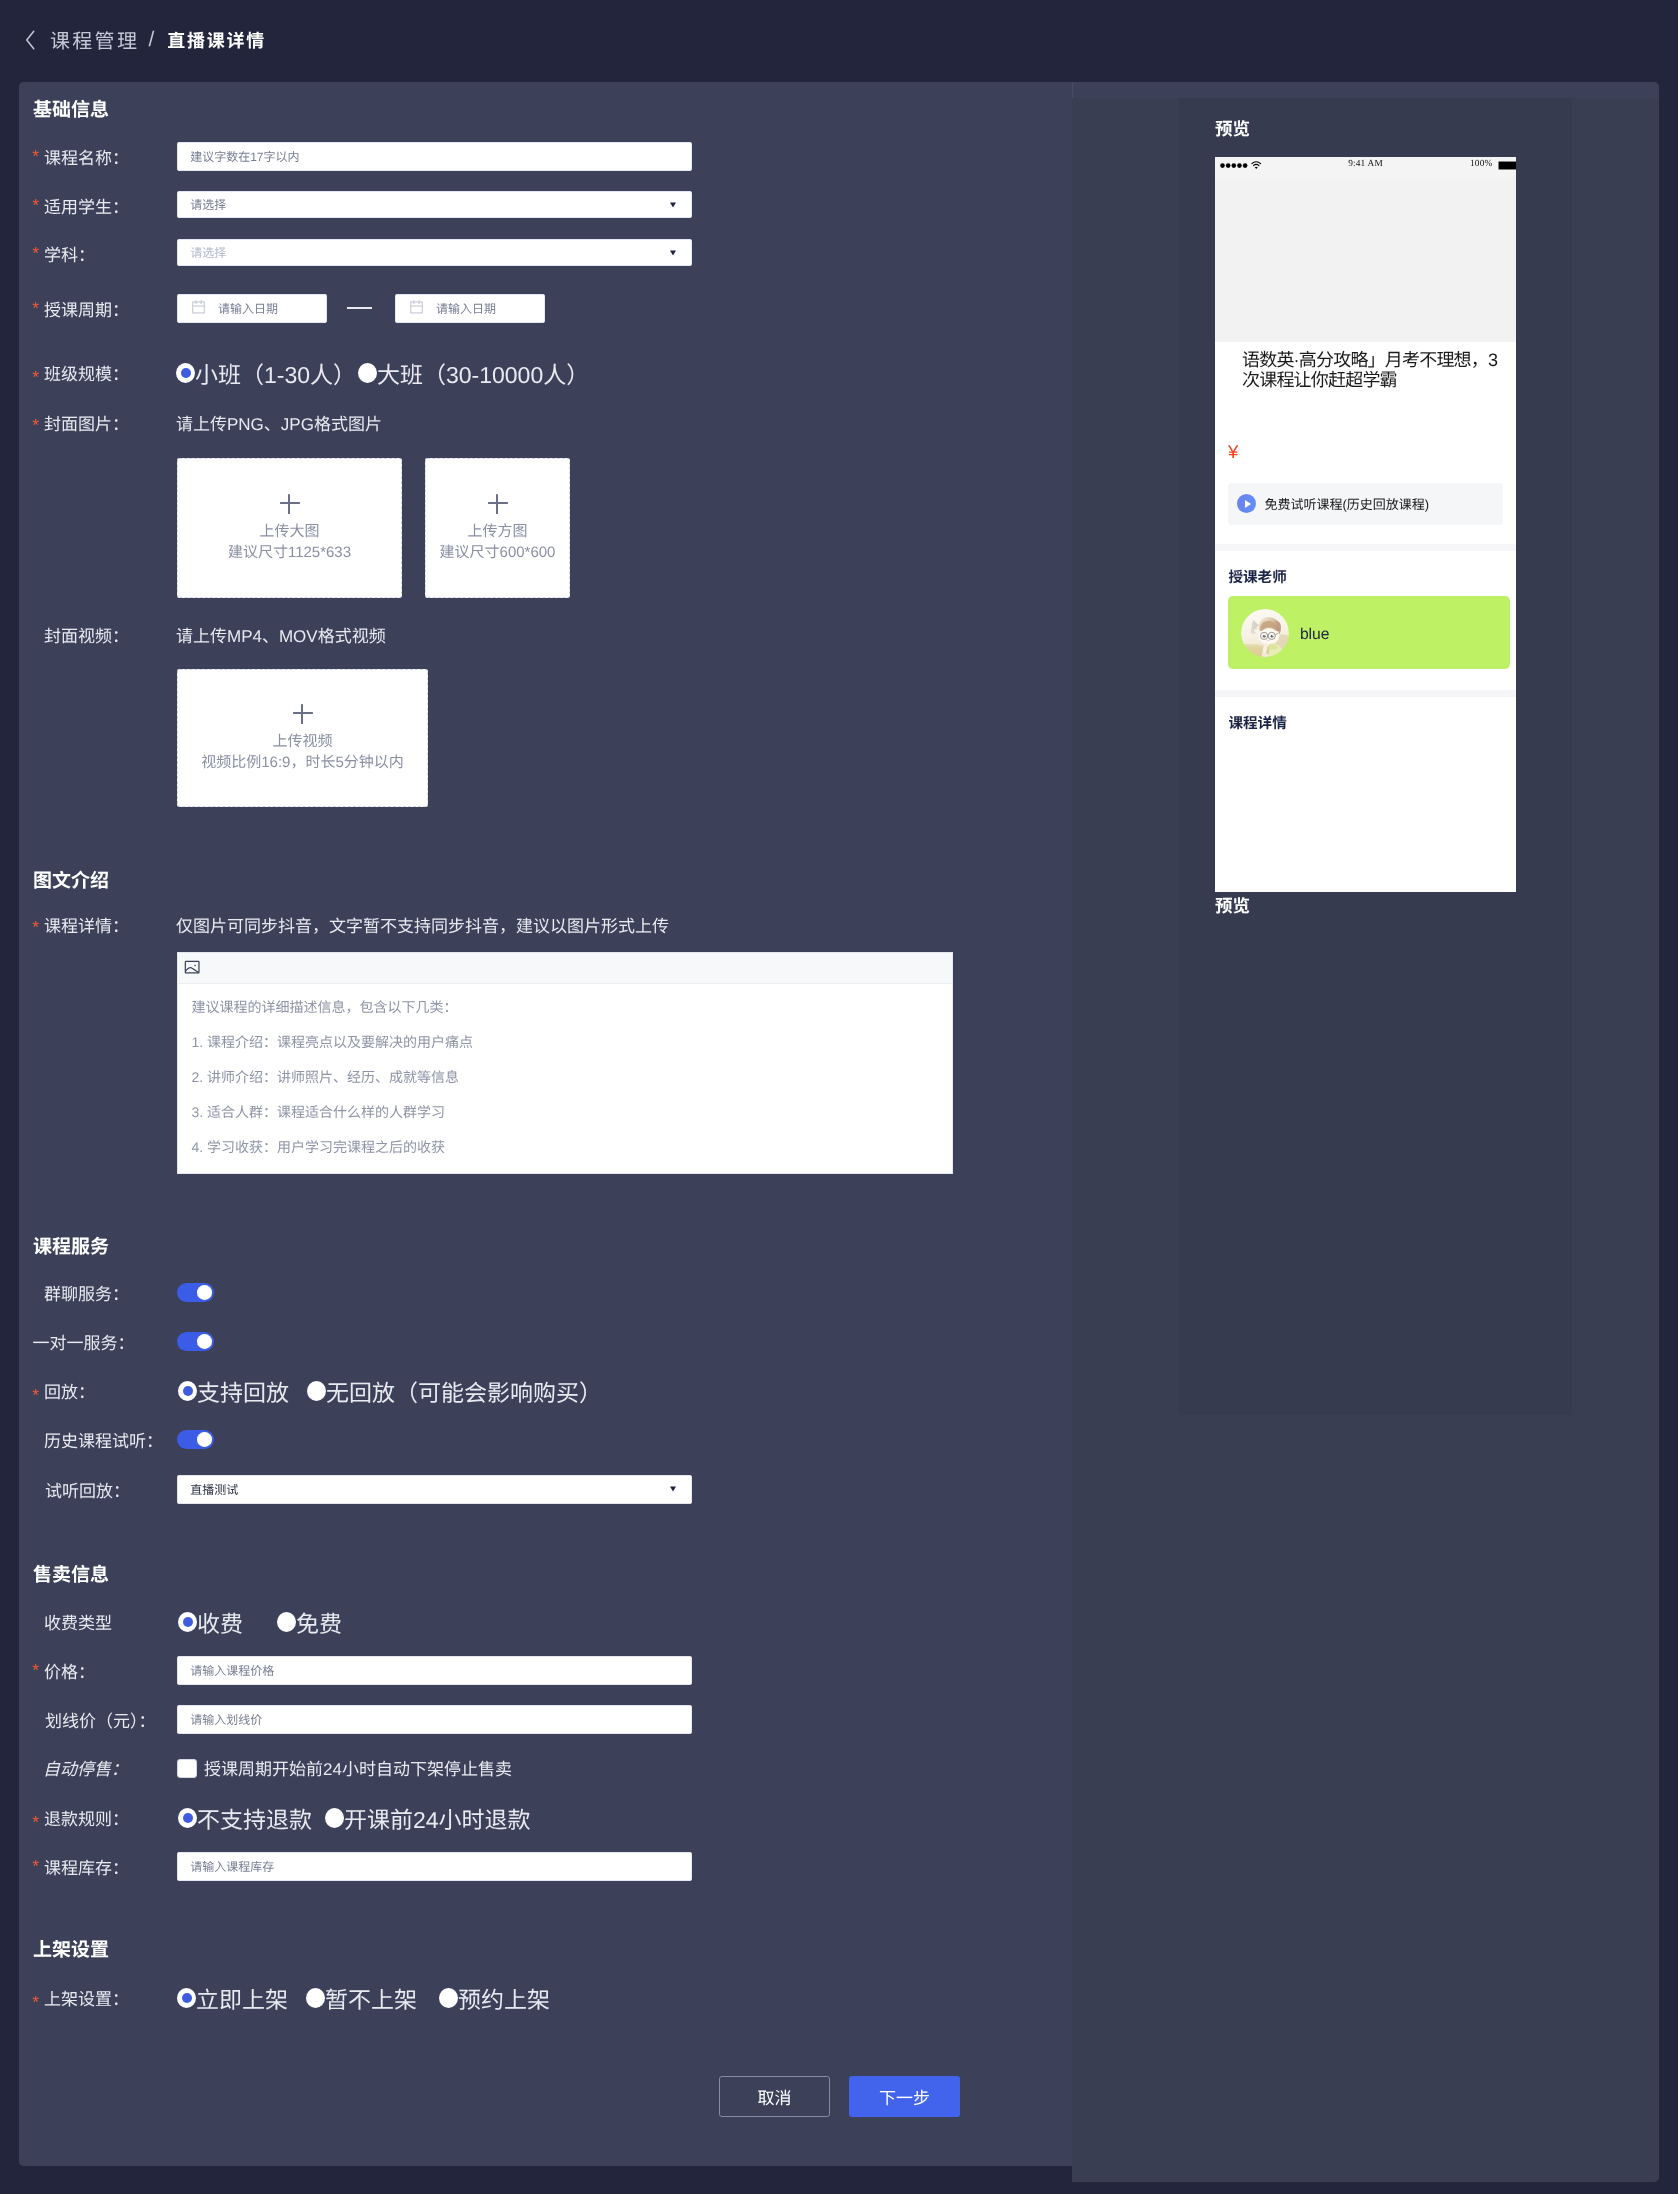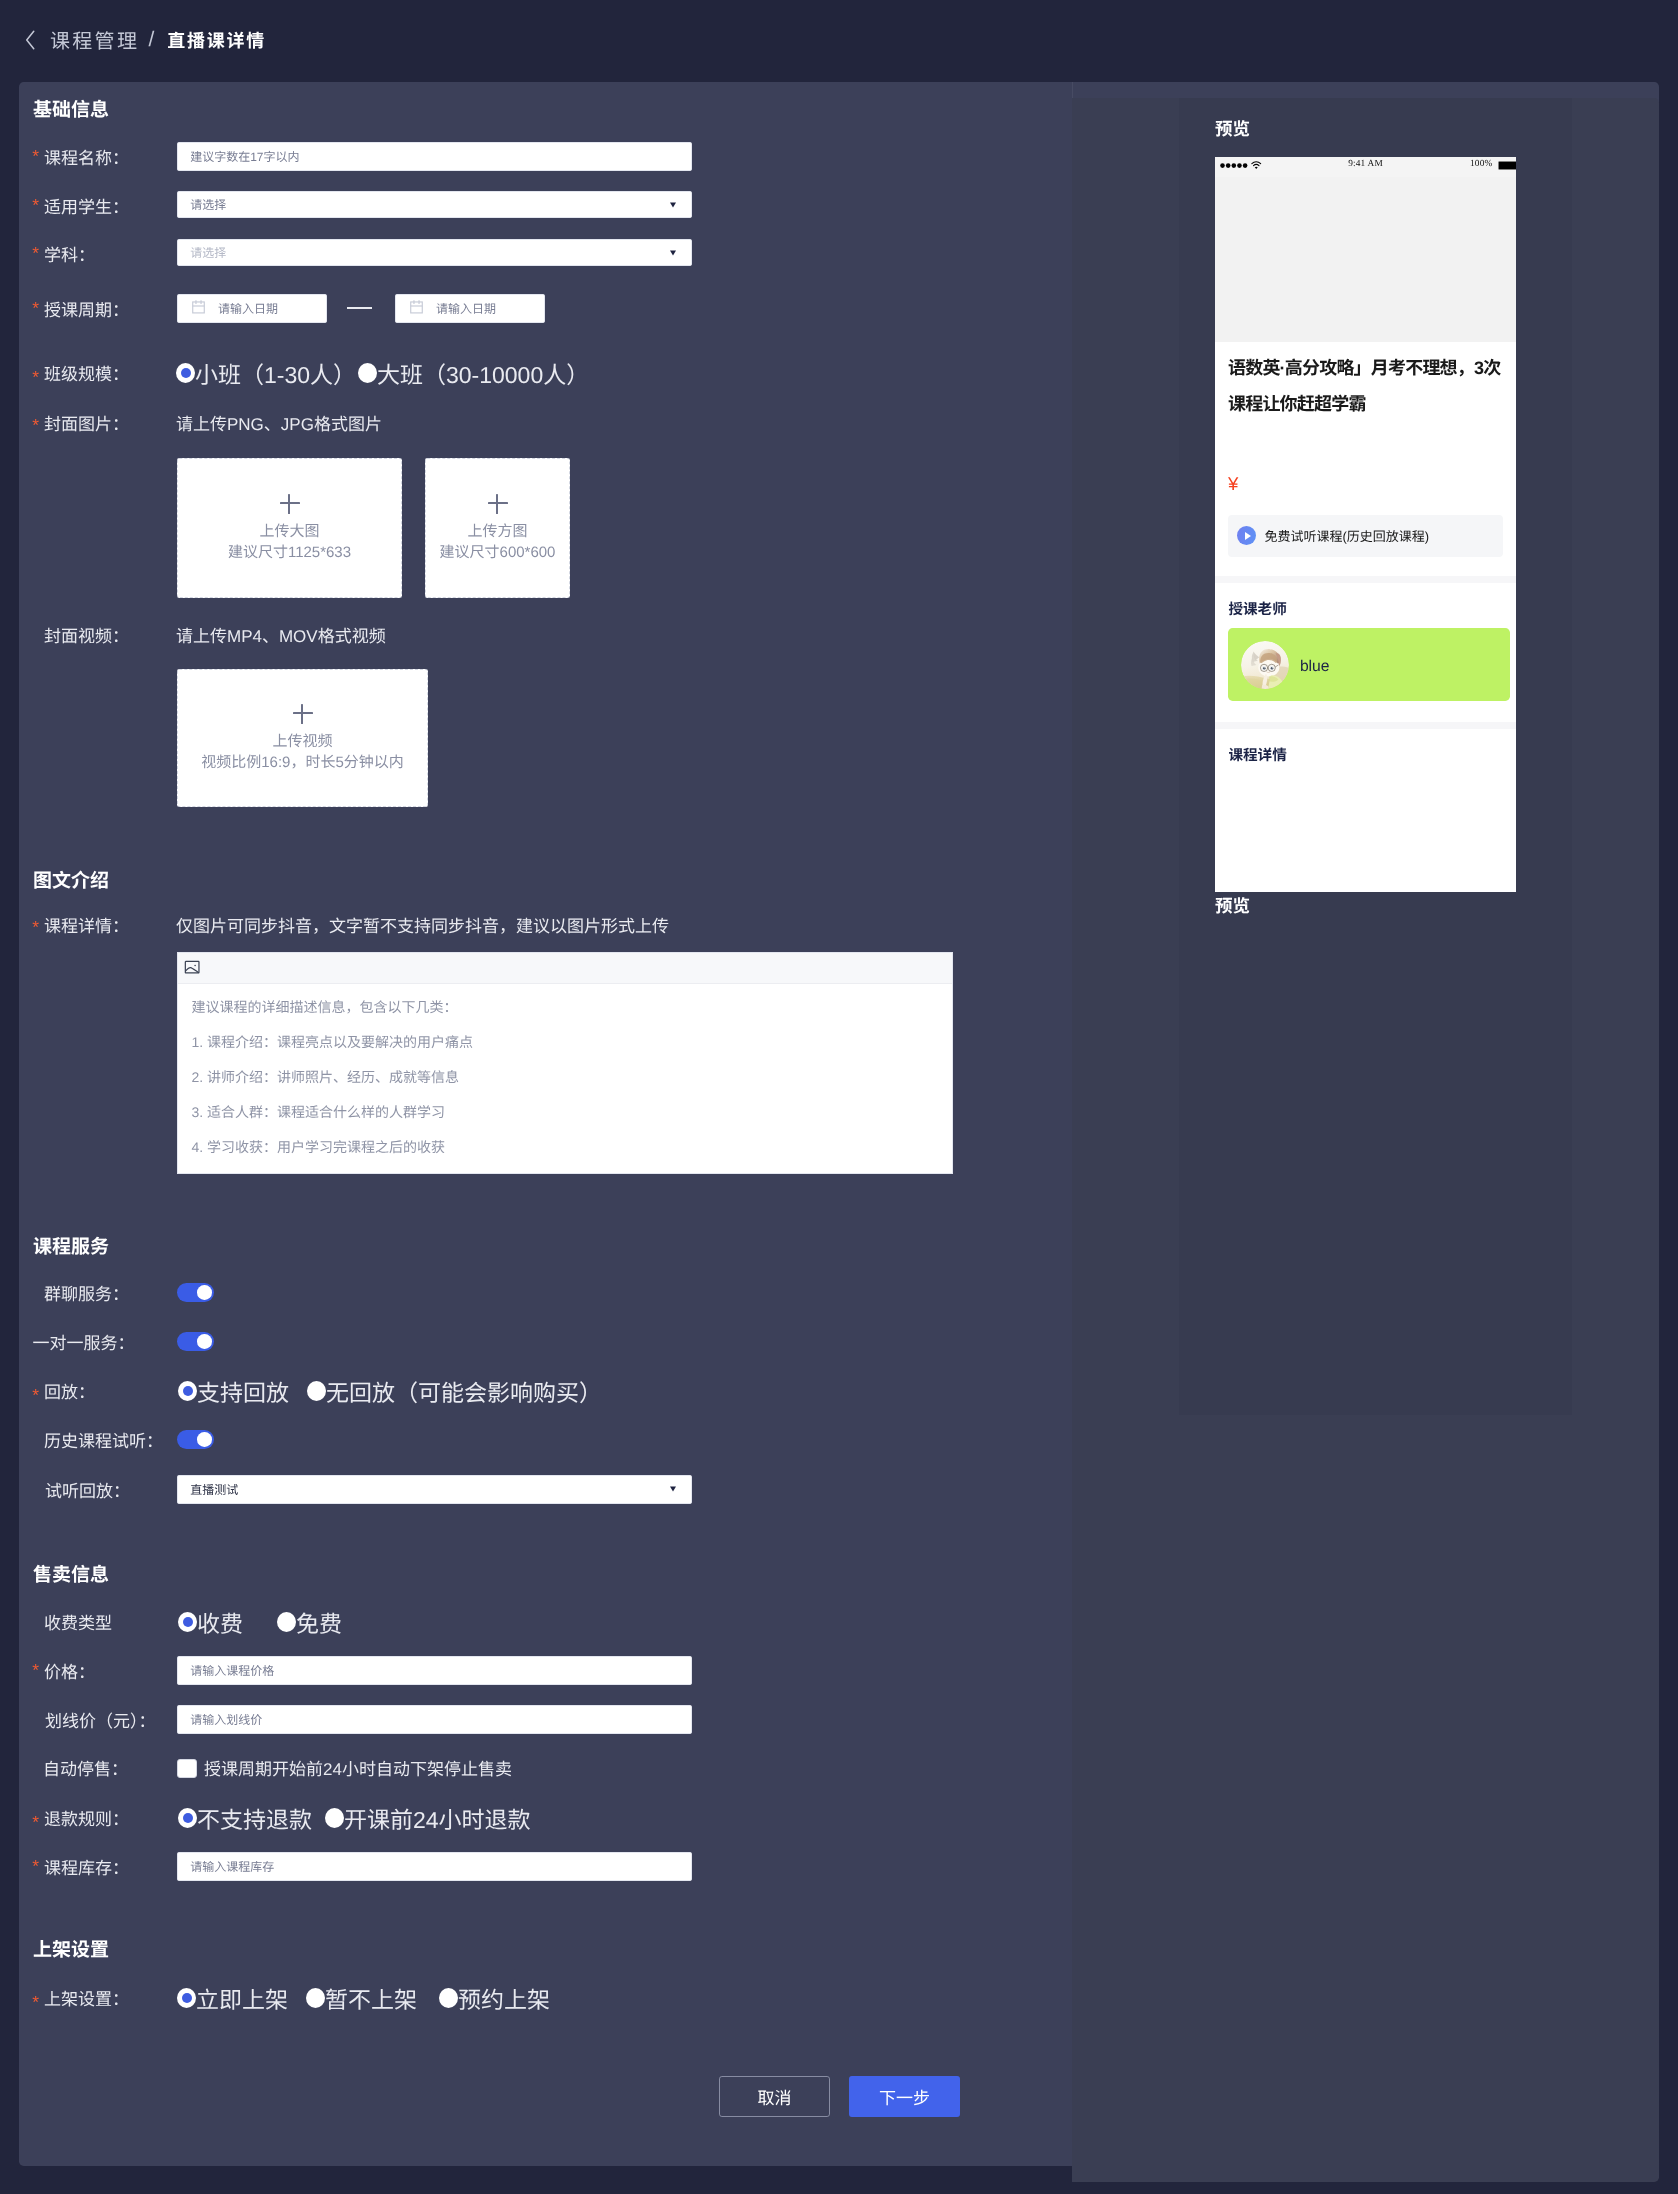--- a/index.html
+++ b/index.html
@@ -70,21 +70,21 @@
   
   .pv-title{position:absolute;font-size:17.5px;font-weight:600;color:#ffffff;line-height:20px;height:20px;}
   .phone{position:absolute;background:#ffffff;overflow:hidden;}
   .statusbar{height:20px;background:#f4f4f4;position:relative;font-family:"Liberation Serif",serif;}
   .statusbar .sdots{position:absolute;left:5px;top:6.3px;line-height:0;}
   .statusbar .wifi{position:absolute;left:36px;top:4.3px;line-height:0;}
   .statusbar .stime{position:absolute;left:0;right:0;top:1.7px;text-align:center;font-size:9.3px;color:#111;letter-spacing:0.2px;}
   .statusbar .sbat{position:absolute;left:255px;top:1.7px;font-size:9.3px;color:#111;letter-spacing:0.2px;}
   .statusbar .batt{position:absolute;left:283px;top:4.4px;width:26px;height:8.2px;border:0.9px solid #808080;border-radius:1.5px;background:#000;}
   .hero{height:165px;background:#f2f2f2;}
-  .ptitle{font-size:18px;font-weight:700;color:#1a1a1a;line-height:36px;padding:7.6px 11.7px 0 13px;letter-spacing:-0.8px;}
+  .ptitle{font-size:18px;font-weight:400;color:#1a1a1a;line-height:20px;padding:7.6px 11.7px 0 13px;letter-spacing:-0.8px;margin-left:14px;}
   .price{color:#f5401f;font-size:18.6px;padding:0 13px;margin-top:53px;line-height:1;}
   .trial{margin:21.6px 13px 0 13px;background:#f5f6f8;border-radius:4.1px;height:42px;display:flex;align-items:center;padding-left:9.3px;}
   .trial .play{width:19px;height:19px;border-radius:50%;background:linear-gradient(100deg,#6f7ff0 0%,#5e92f5 100%);position:relative;flex:none;}
   .trial .play::after{content:"";position:absolute;left:7.3px;top:5.5px;width:0;height:0;
        border-top:4.1px solid transparent;border-bottom:4.1px solid transparent;border-left:6.4px solid #fff;}
   .trial .txt{font-size:13px;color:#181818;margin-left:8.2px;}
   .pgap{height:7px;background:#f6f6f8;}
   .psec{padding:20px 6.4px 0 13.4px;}
   .psec h4{margin:0;font-size:14.6px;color:#1b2346;font-weight:bold;line-height:1;}
   .teacher{margin-top:11px;background:#bef264;border-radius:4.7px;height:73px;display:flex;align-items:center;padding-left:13px;margin-bottom:20.4px;}
@@ -271,21 +271,21 @@
         <span class="req">*</span>
           <span>价格：</span>
       </div>
       <div class="inp" style="left:158px;top:1574px;width:515px;height:28.5px;">
         <span>请输入课程价格</span>
       </div>
       <div class="lbl" style="left:26px;top:1623px;height:28.5px;display:flex;align-items:center;">划线价（元）：</div>
       <div class="inp" style="left:158px;top:1623px;width:515px;height:28.5px;">
         <span>请输入划线价</span>
       </div>
-      <div class="lbl" style="left:24px;top:1676px;height:19px;display:flex;align-items:center;">自动停售：</div>
+      <div class="lbl" style="left:24px;top:1676px;height:19px;display:flex;align-items:center;font-style:italic;">自动停售：</div>
       <div class="chk" style="left:158px;top:1677px;"></div>
       <div class="hint" style="left:185px;top:1676px;height:19px;display:flex;align-items:center;">授课周期开始前24小时自动下架停止售卖</div>
       <div class="lbl" style="left:25px;top:1726px;height:19px;display:flex;align-items:center;">
         <span class="req">*</span>
           <span>退款规则：</span>
       </div>
       <div class="radio" style="left:159px;top:1726px;">
         <span class="rdot on"></span>
         <span class="rlbl">不支持退款</span>
       </div>

